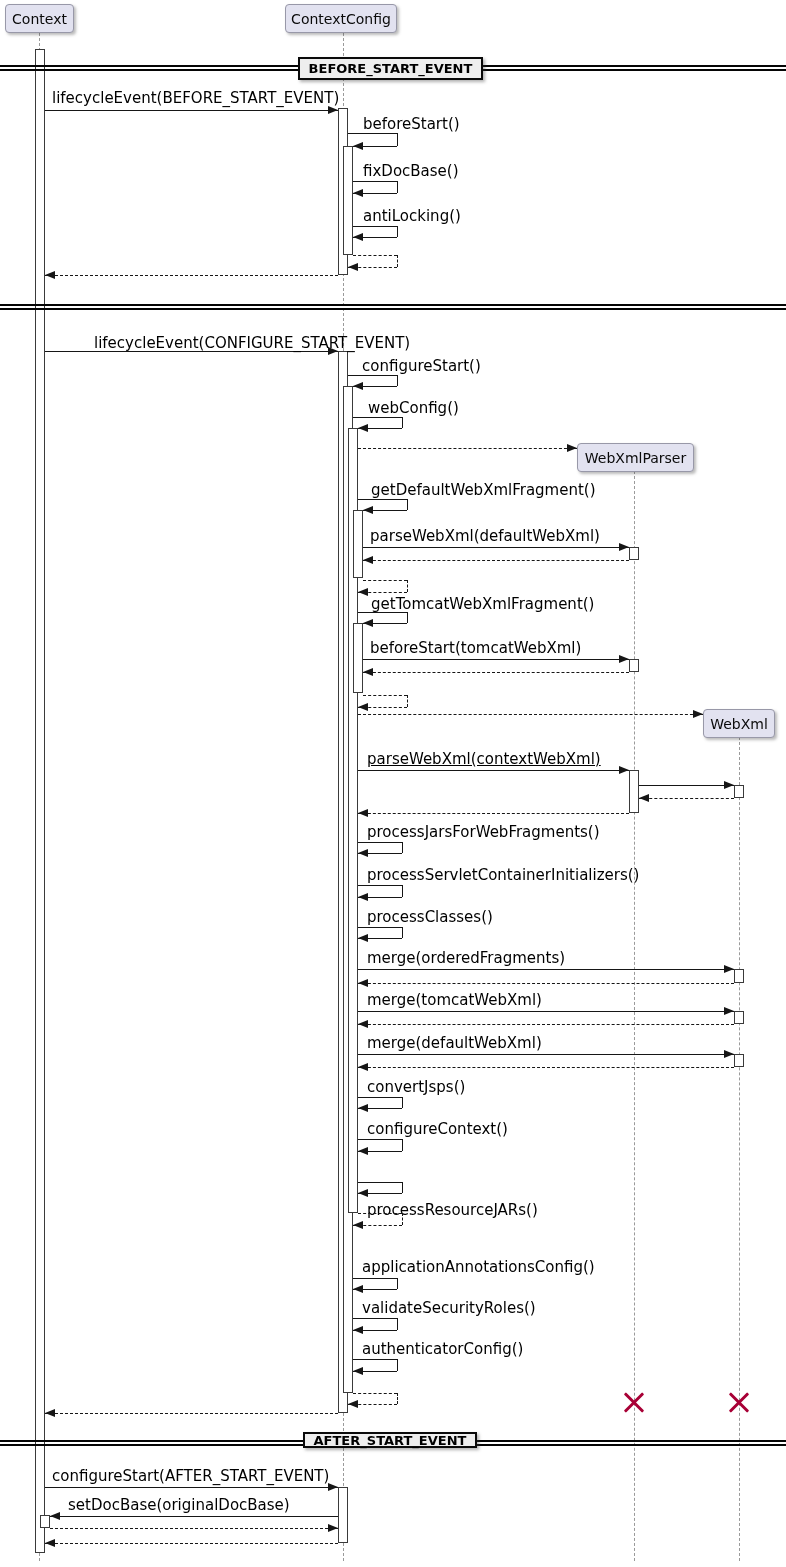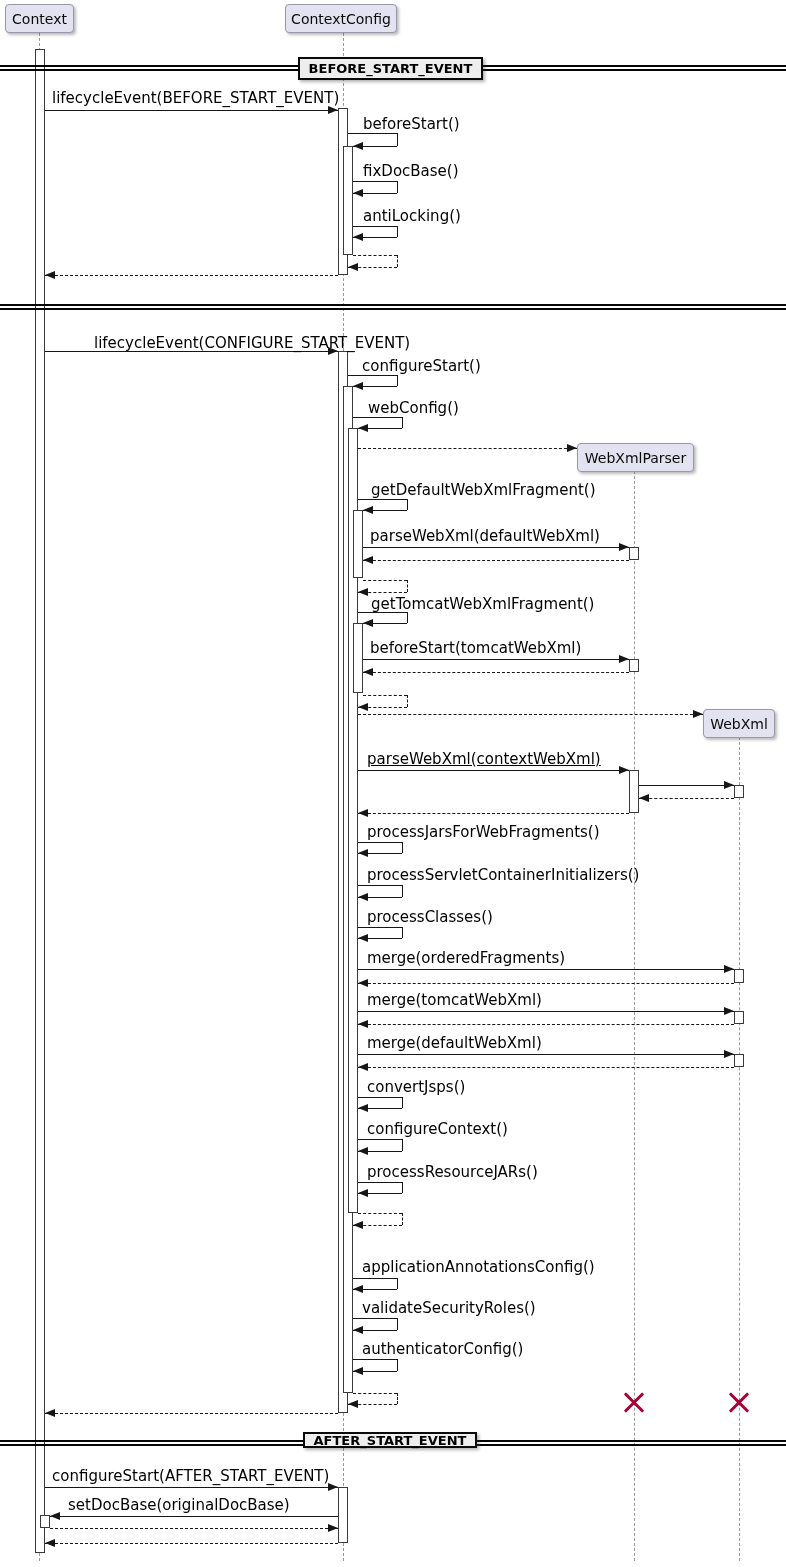--- a/index.html
+++ b/index.html
@@ -177,21 +177,21 @@
     <div class="mlabel" style="left: 367px; top: 1080px;">convertJsps()</div>
     <div class="hl" style="left: 358px; top: 1139px; width: 44px;"></div>
     <div class="vl" style="left: 402px; top: 1139px; height: 12px;"></div>
     <div class="hl" style="left: 358px; top: 1151px; width: 44px;"></div>
     <div class="ah-l" style="left: 358px; top: 1147px;"></div>
     <div class="mlabel" style="left: 367px; top: 1122px;">configureContext()</div>
     <div class="hl" style="left: 358px; top: 1182px; width: 44px;"></div>
     <div class="vl" style="left: 402px; top: 1182px; height: 11px;"></div>
     <div class="hl" style="left: 358px; top: 1193px; width: 44px;"></div>
     <div class="ah-l" style="left: 358px; top: 1189px;"></div>
-    <div class="mlabel" style="left: 367px; top: 1165px;">processResourceJARs()</div>
+    <div class="mlabel" style="left: 367px; top: 1203px;">processResourceJARs()</div>
     <div class="hl dash" style="left: 358px; top: 1213px; width: 44px;"></div>
     <div class="vl dash" style="left: 402px; top: 1213px; height: 12px;"></div>
     <div class="hl dash" style="left: 353px; top: 1225px; width: 49px;"></div>
     <div class="ah-l" style="left: 353px; top: 1221px;"></div>
     <div class="hl" style="left: 353px; top: 1278px; width: 44px;"></div>
     <div class="vl" style="left: 397px; top: 1278px; height: 11px;"></div>
     <div class="hl" style="left: 353px; top: 1289px; width: 44px;"></div>
     <div class="ah-l" style="left: 353px; top: 1285px;"></div>
     <div class="mlabel" style="left: 362px; top: 1260px;">applicationAnnotationsConfig()</div>
     <div class="hl" style="left: 353px; top: 1318px; width: 44px;"></div>

